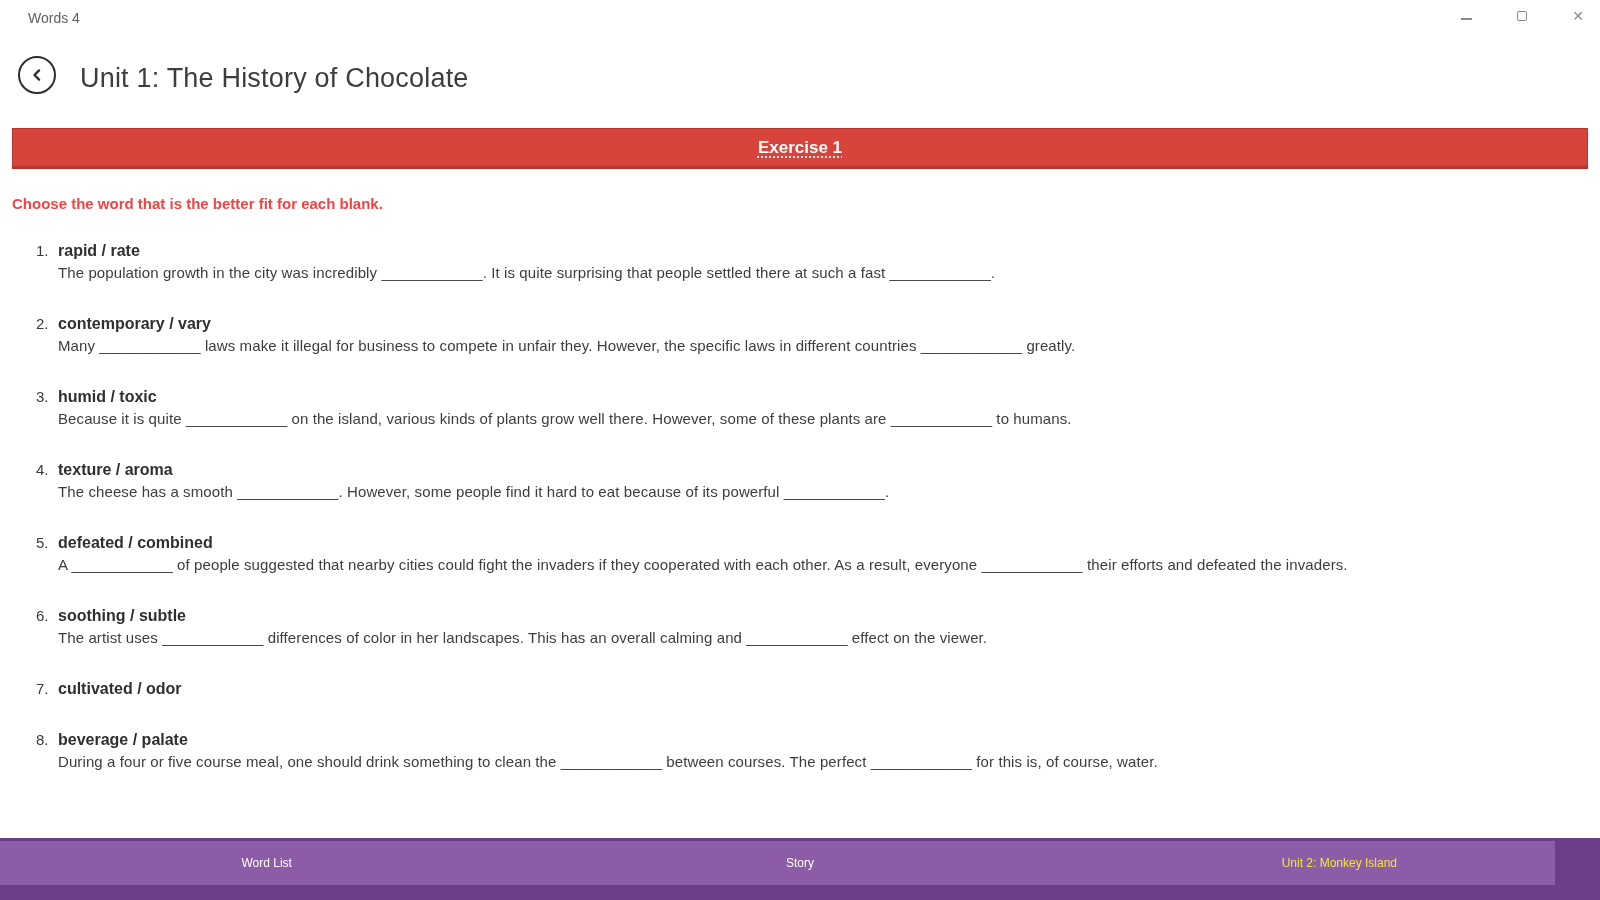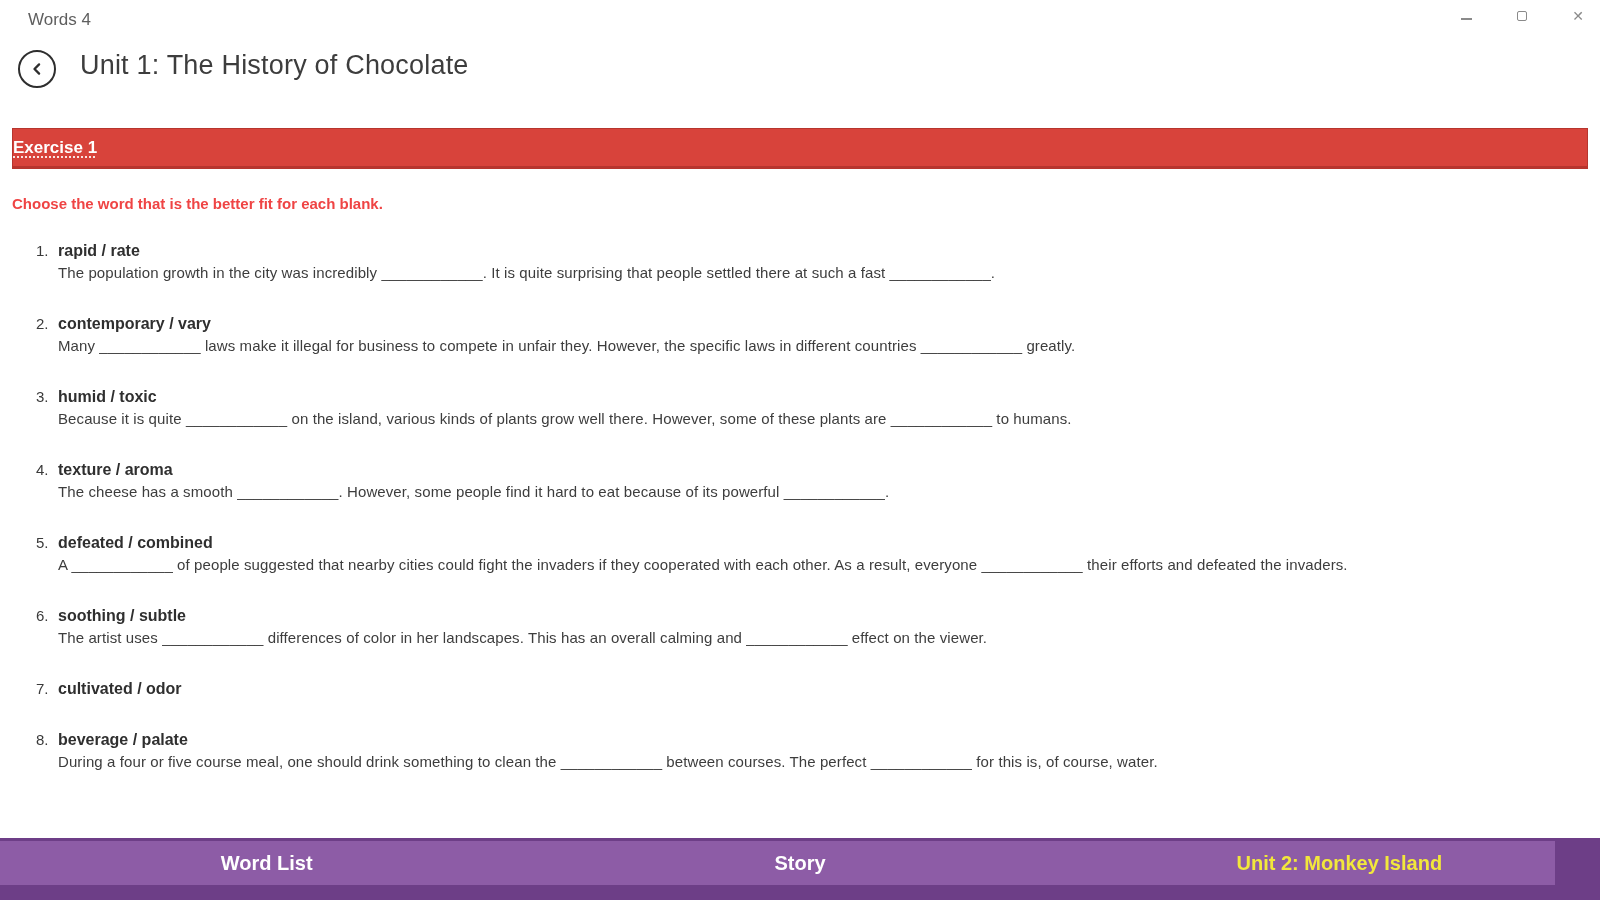--- a/index.html
+++ b/index.html
@@ -10,60 +10,60 @@
     color: #3a3a3a;
     position: relative;
   }
 
   
   .titlebar {
     position: absolute; top: 0; left: 0; right: 0; height: 36px;
   }
   .app-title {
     position: absolute; left: 28px; top: 10px;
-    font-size: 17px; color: #5f5f5f;
+    font-size: 14px; color: #5f5f5f;
   }
   .win-controls {
     position: absolute; right: 14px; top: 8px;
     display: flex; align-items: center; gap: 40px;
   }
   .win-btn {
     width: 16px; height: 16px; display: flex;
     align-items: center; justify-content: center;
     color: #8a8a8a; cursor: default;
   }
   .glyph-min { width: 11px; height: 0; border-top: 2px solid #8a8a8a; margin-top: 6px; }
   .glyph-max { width: 10px; height: 10px; border: 1.6px solid #8a8a8a; border-radius: 2px; }
   .glyph-close {
     font-size: 14px; color: #8a8a8a; line-height: 1;
     font-family: "DejaVu Sans", sans-serif;
   }
 
   
   .header {
     position: absolute; top: 50px; left: 18px; right: 18px; height: 44px;
-    display: flex; align-items: flex-start;
+    display: flex; align-items: flex-end;
   }
   .back-btn {
     width: 38px; height: 38px; border: 2.5px solid #2e2e2e; border-radius: 50%;
     display: flex; align-items: center; justify-content: center;
     background: #fff; cursor: pointer; flex: 0 0 auto;
   }
   .page-title {
     margin-left: 24px; font-size: 27px; font-weight: 400; color: #3d3d3d;
     letter-spacing: 0.2px;
   }
 
   
   .banner {
     position: absolute; top: 128px; left: 12px; right: 12px; height: 41px;
     background: #d8433b;
     border: 1px solid #b7352e;
     border-bottom-width: 3px;
-    display: flex; align-items: center; justify-content: flex-start;
+    display: flex; align-items: center; justify-content: center;
     cursor: pointer;
   }
   .banner-label {
     color: #ffffff; font-weight: bold; font-size: 17px;
     text-decoration: underline dotted #ffffff;
     text-underline-offset: 4px;
   }
 
   
   .instructions {
@@ -96,21 +96,21 @@
   }
   .footer-inner {
     position: absolute; left: 0; top: 3px; width: 1600px; height: 44px;
     background: linear-gradient(to right, #8d5ca6 0px, #8d5ca6 1555px, #6d3e87 1555px);
     display: flex;
   }
   .footer-cell {
     flex: 1 1 0; display: flex; align-items: center; justify-content: center;
     cursor: pointer;
   }
-  .footer-label { font-size: 20px; font-weight: bold; color: #ffffff; }
+  .footer-label { font-size: 12px; font-weight: normal; color: #ffffff; }
   .footer-label.accent { color: #f2e73b; margin-left: 12px; }
 </style>
 </head>
 <body>
 
 <div class="titlebar">
   <div class="app-title">Words 4</div>
   <div class="win-controls">
     <div class="win-btn">
       <span class="glyph-min"></span>

